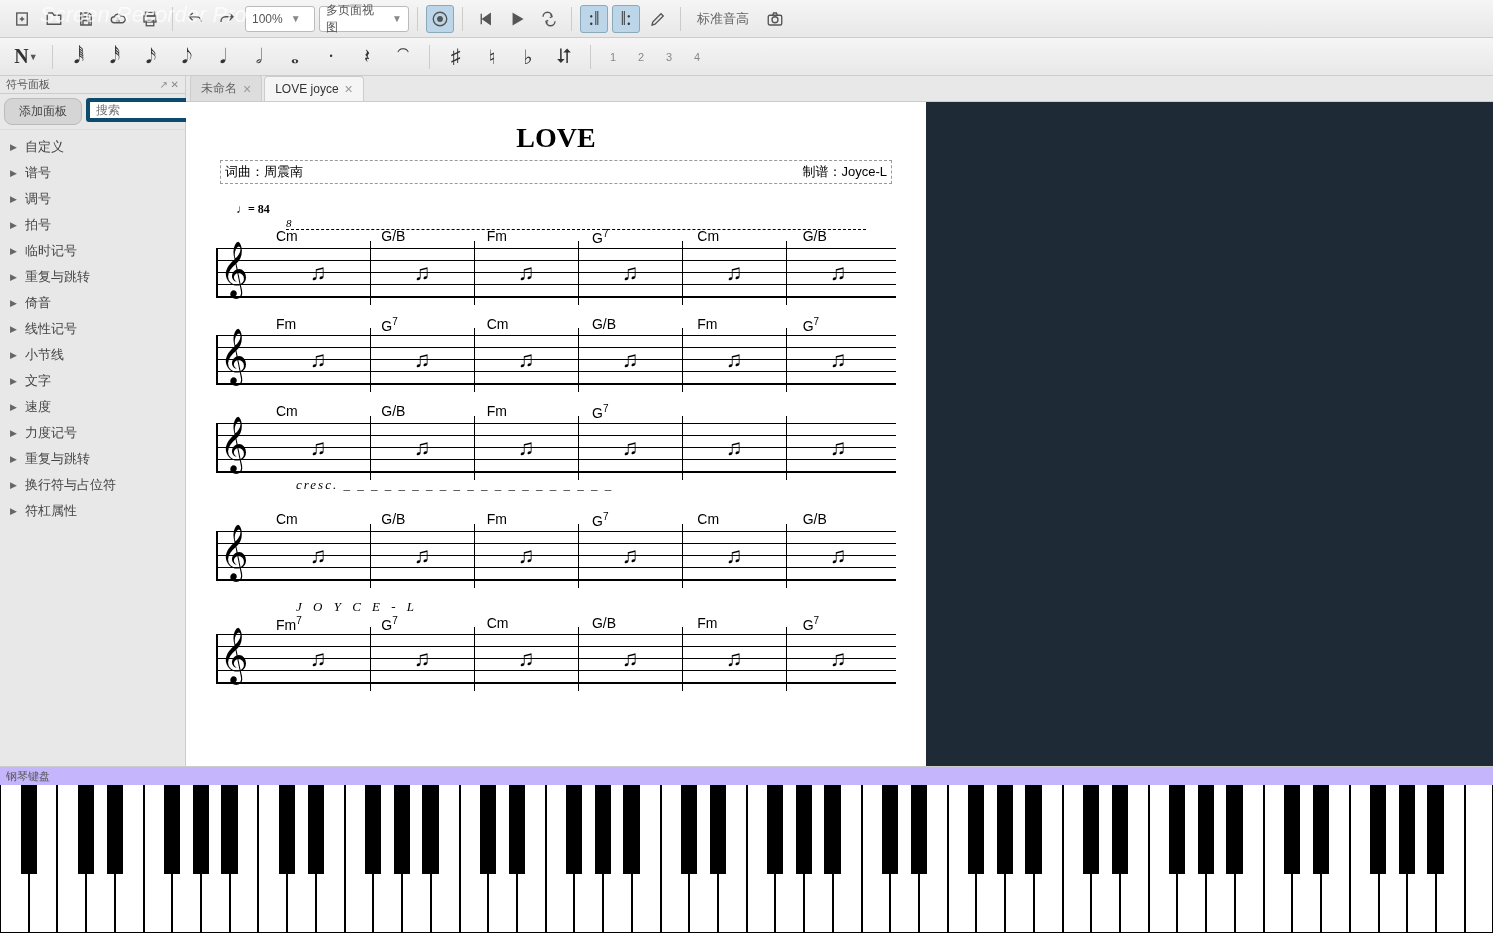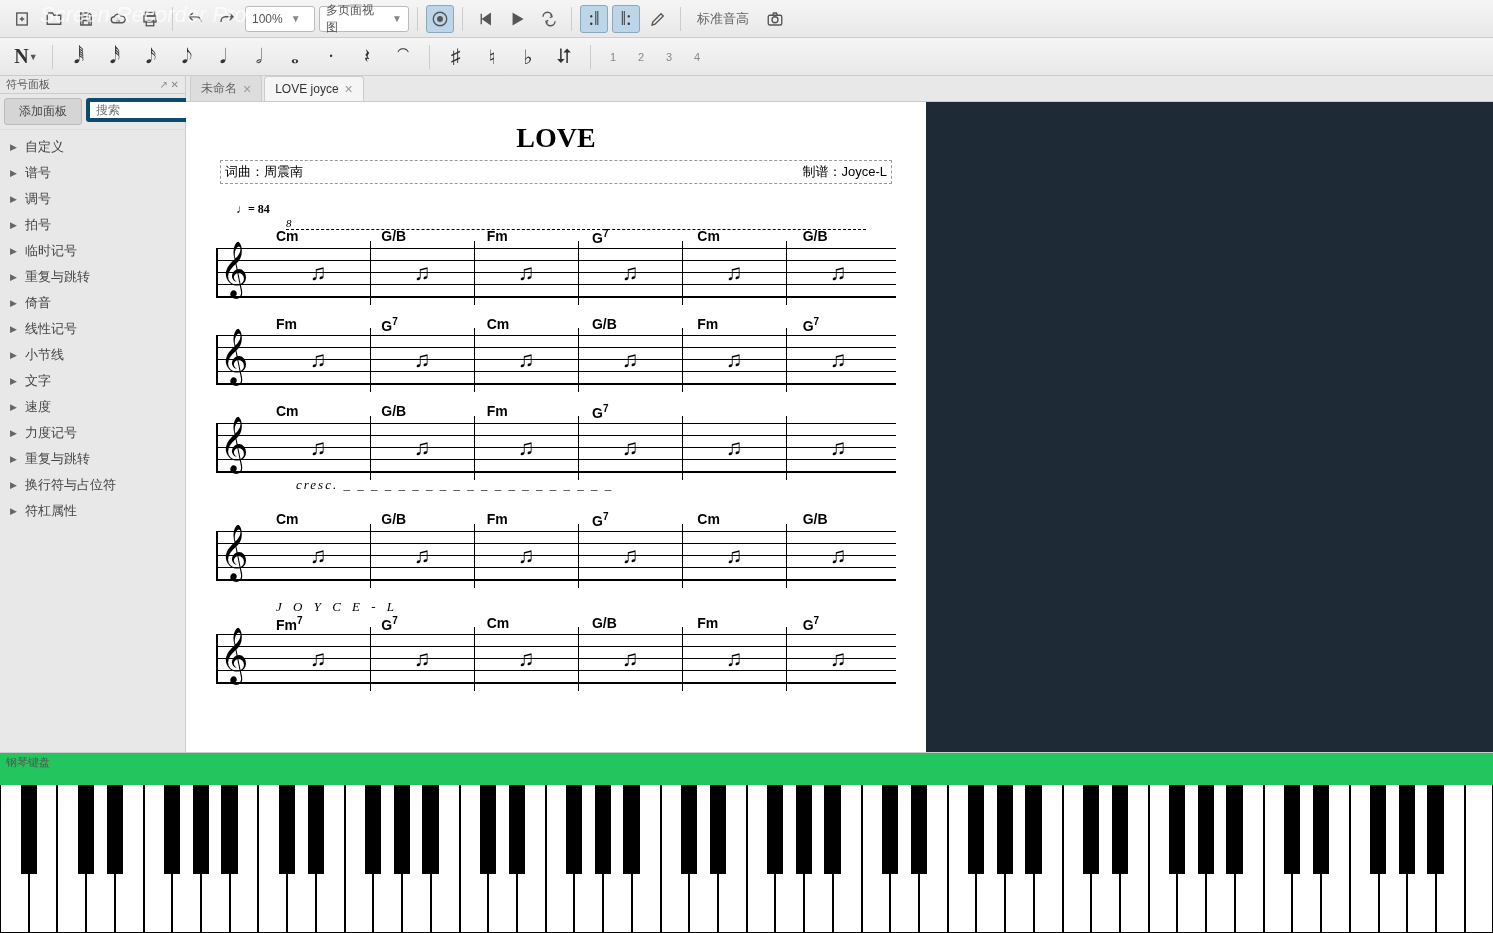--- a/index.html
+++ b/index.html
@@ -12,54 +12,54 @@
 .sep{width:1px;height:24px;background:#ccc;margin:0 4px}
 .combo{height:26px;border:1px solid #bbb;background:#fff;border-radius:3px;display:flex;align-items:center;padding:0 6px;font-size:12px;color:#555;cursor:pointer}
 .combo .arrow{margin-left:8px;color:#888;font-size:10px}
 .txtfield{font-size:13px;color:#666;margin:0 8px}
 .voice-num{width:20px;height:20px;display:flex;align-items:center;justify-content:center;font-size:11px;color:#888;cursor:pointer;border-radius:2px}
 .main{flex:1;display:flex;min-height:0}
 .sidebar{width:186px;background:#e8e8e8;border-right:1px solid #ccc;display:flex;flex-direction:column}
 .panel-header{height:18px;font-size:11px;color:#555;padding:2px 6px;display:flex;align-items:center;justify-content:space-between;border-bottom:1px solid #ccc}
 .panel-controls{font-size:10px;color:#888;cursor:pointer}
 .panel-top{display:flex;gap:4px;padding:4px;border-bottom:1px solid #ddd}
-.panel-btn{flex:0 0 auto;padding:4px 14px;font-size:12px;background:#d5d5d5;border:1px solid #bbb;border-radius:3px;cursor:pointer;color:#444}
+.panel-btn{flex:0 0 auto;padding:4px 14px;font-size:12px;background:#d5d5d5;border:1px solid #bbb;border-radius:8px;cursor:pointer;color:#444}
 .search-box{flex:1;height:24px;border:4px solid #0c4a6e;background:#fff;border-radius:3px;padding:0 6px;font-size:12px}
 .tree{flex:1;overflow:auto;padding:4px 0}
 .tree-item{display:flex;align-items:center;padding:4px 10px;font-size:13px;color:#444;cursor:pointer;gap:8px}
 .tree-arrow{font-size:9px;color:#666}
 .doc-area{flex:1;display:flex;flex-direction:column;background:#e8e8e8;min-width:0}
 .tabs{height:26px;display:flex;align-items:end;padding-left:4px;border-bottom:1px solid #ccc}
 .tab{padding:4px 10px;font-size:12px;color:#666;background:#ddd;border:1px solid #ccc;border-bottom:none;border-radius:4px 4px 0 0;margin-right:2px;display:flex;align-items:center;gap:6px;cursor:pointer}
 .tab.active{background:#f5f5f5;color:#333}
 .tab-close{color:#999;font-size:14px;cursor:pointer}
 .canvas-wrap{flex:1;display:flex;overflow:hidden}
 .page-col{width:740px;background:#fff;overflow:auto;display:flex;justify-content:center}
 .dark-col{flex:1;background:#1e2a35}
 .page{width:700px;padding:20px 10px;position:relative}
 .score-title{text-align:center;font-size:28px;font-weight:bold;font-family:serif}
 .score-sub{text-align:center;font-size:14px;font-family:serif;margin-top:2px}
 .credits{display:flex;justify-content:space-between;font-size:13px;font-family:serif;margin:6px 4px;border:1px dashed #999;padding:2px 4px}
 .system{margin-top:18px;position:relative}
-.chord-row{display:flex;font-size:14px;font-family:serif;font-weight:bold;padding-left:60px;gap:12px;margin-bottom:2px}
+.chord-row{display:flex;font-size:14px;font-family:serif;font-weight:normal;padding-left:60px;gap:12px;margin-bottom:2px}
 .chord-row span{flex:1}
 .chord-row sup{font-size:10px}
 .staff{height:50px;border-top:1px solid #000;border-bottom:1px solid #000;position:relative;background:repeating-linear-gradient(to bottom,transparent 0,transparent 11px,#000 11px,#000 12px)}
 .staff::before{content:"";position:absolute;left:0;top:-1px;bottom:-1px;width:2px;background:#000}
 .clef{position:absolute;left:4px;top:-8px;font-size:48px;font-family:serif}
 .notes-layer{position:absolute;left:50px;right:6px;top:-8px;bottom:-8px;display:flex}
 .beat{flex:1;position:relative;display:flex;align-items:center;justify-content:center}
 .beat::after{content:"♫";font-size:22px}
 .barline{width:1px;background:#000;position:absolute;top:0;bottom:0}
 .tempo{font-size:12px;font-weight:bold;font-family:serif;margin-left:20px}
 .ottava{font-size:11px;font-style:italic;font-family:serif;margin-left:70px;border-bottom:1px dashed #000;width:580px;margin-bottom:-2px}
 .cresc{font-style:italic;font-size:13px;font-family:serif;margin-left:80px;margin-top:4px;letter-spacing:2px}
-.joyce{font-size:13px;font-family:serif;letter-spacing:4px;margin-left:60px;margin-top:8px;font-style:italic}
+.joyce{font-size:13px;font-family:serif;letter-spacing:4px;margin-left:80px;margin-top:8px;font-style:italic}
 .piano-panel{border-top:1px solid #ccc}
-.piano-label{height:32px;font-size:11px;color:#555;padding:2px 6px;background:#22c55e}
+.piano-label{height:18px;font-size:11px;color:#555;padding:2px 6px;background:#c4b5fd}
 .piano{height:148px;background:#fff;position:relative;display:flex}
 .wkey{flex:1;border:1px solid #000;border-top:none;background:#fff}
 .bkey{position:absolute;top:0;width:1.1%;height:60%;background:#000;z-index:2}
 svg{width:18px;height:18px;stroke:#555;stroke-width:1.8;fill:none}
 .note-icon{font-family:serif;font-size:20px;color:#333}
 </style>
 </head>
 <body>
 
 <div class="watermark">Screen Recorder Pro</div>

